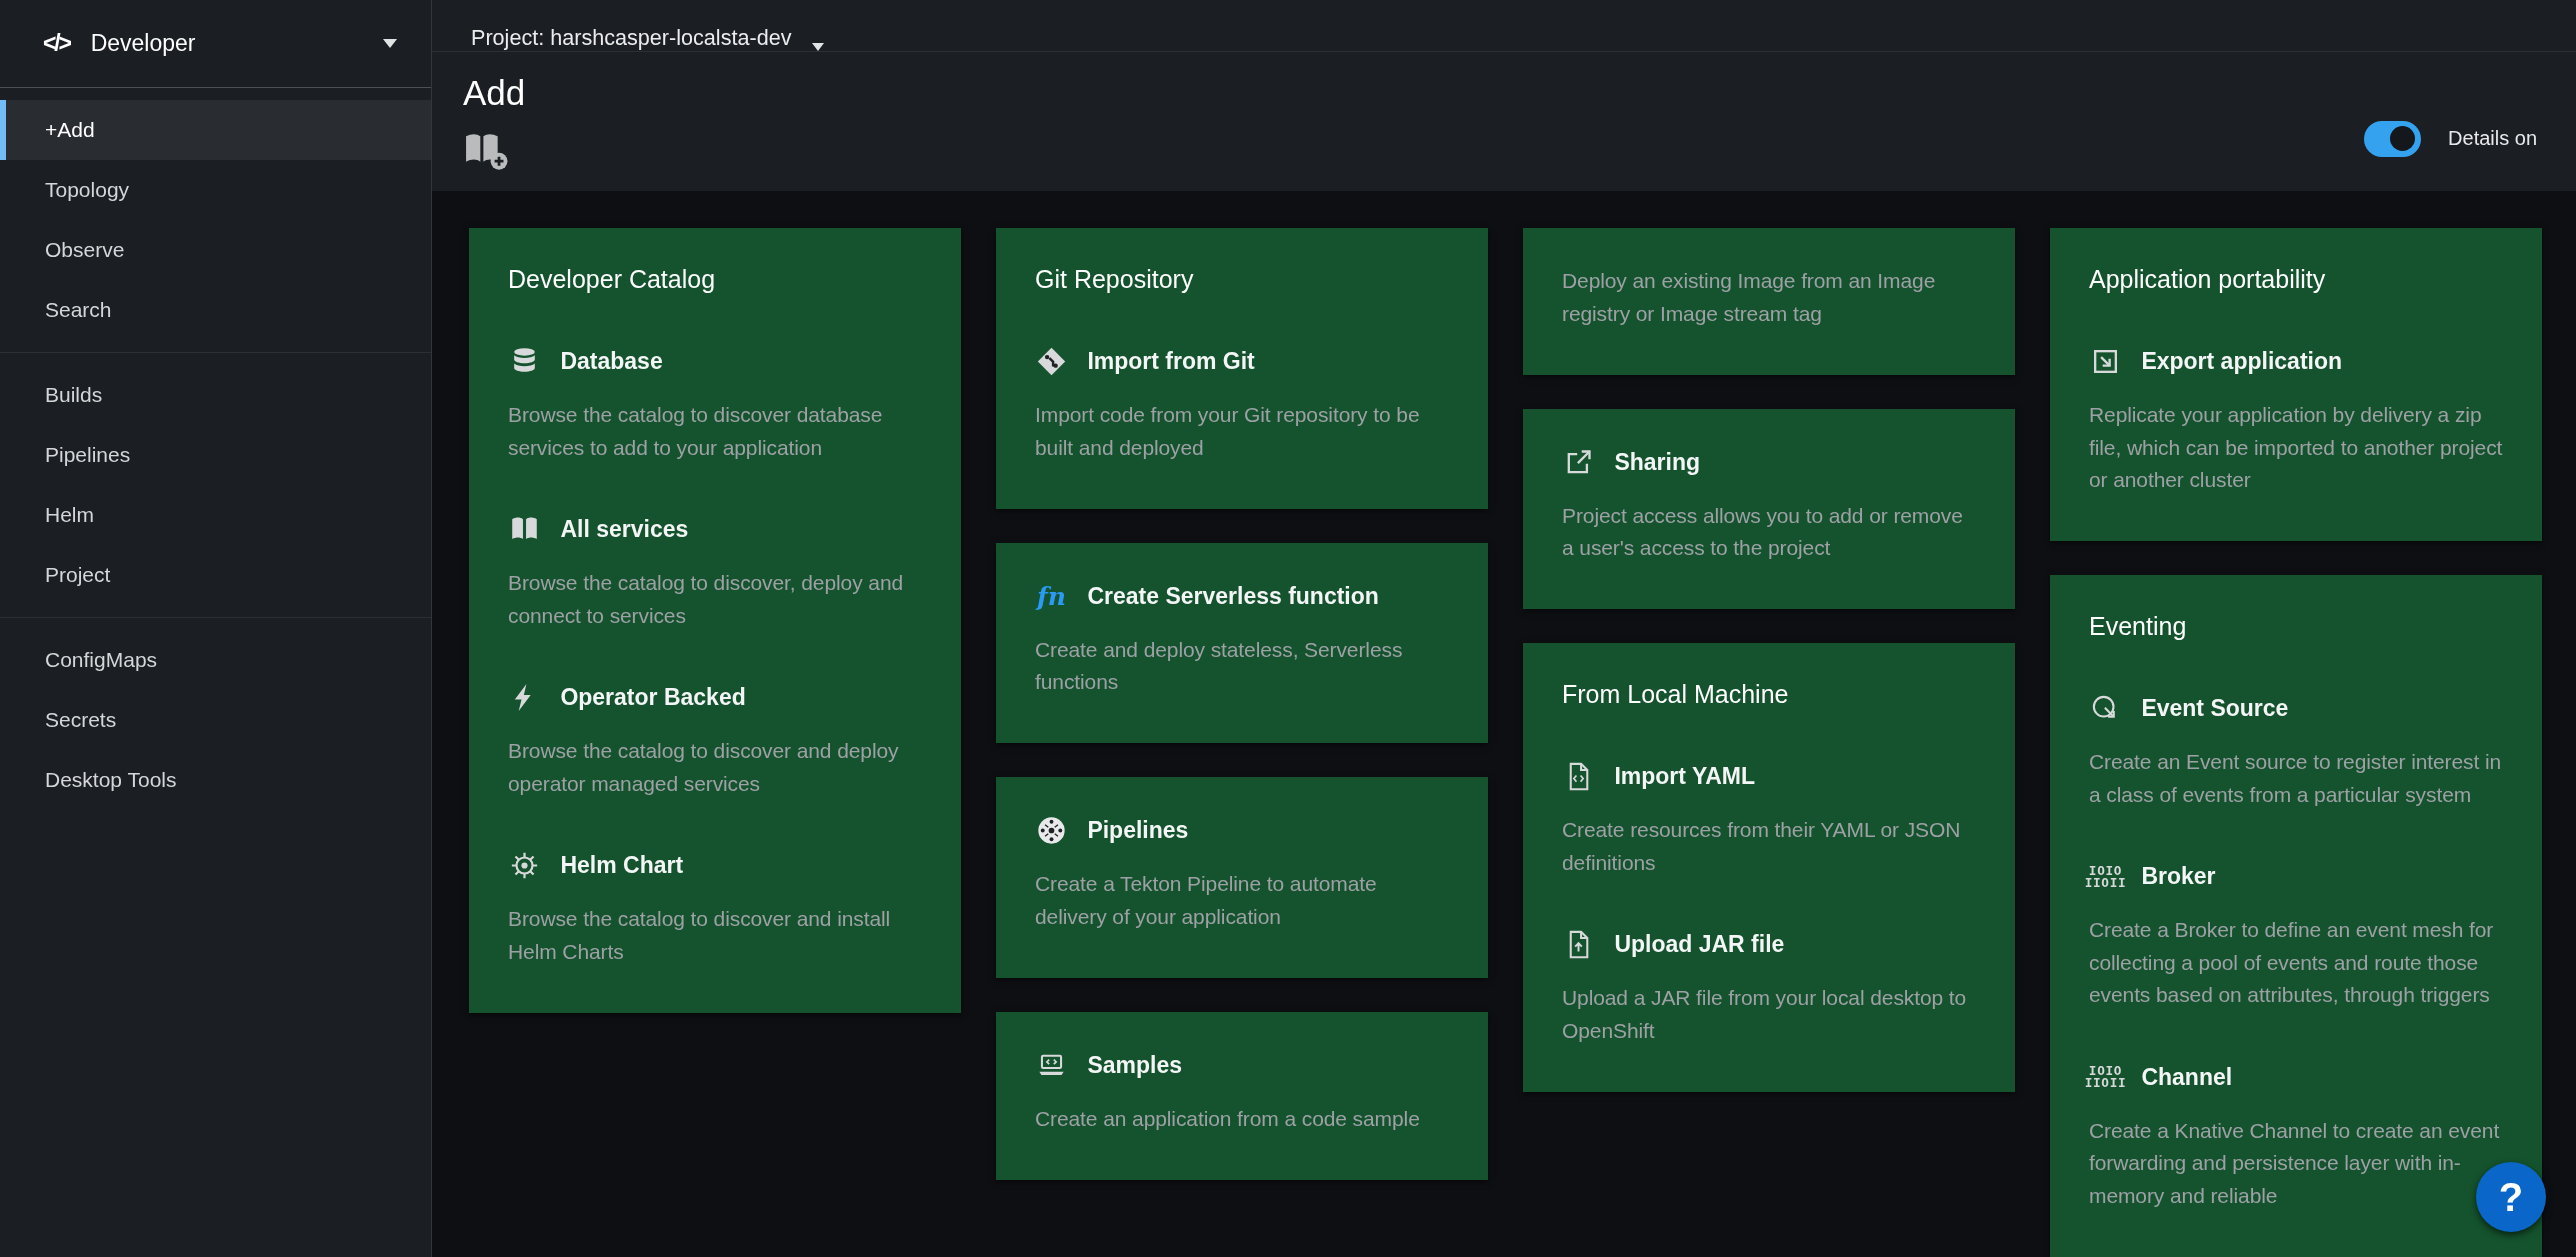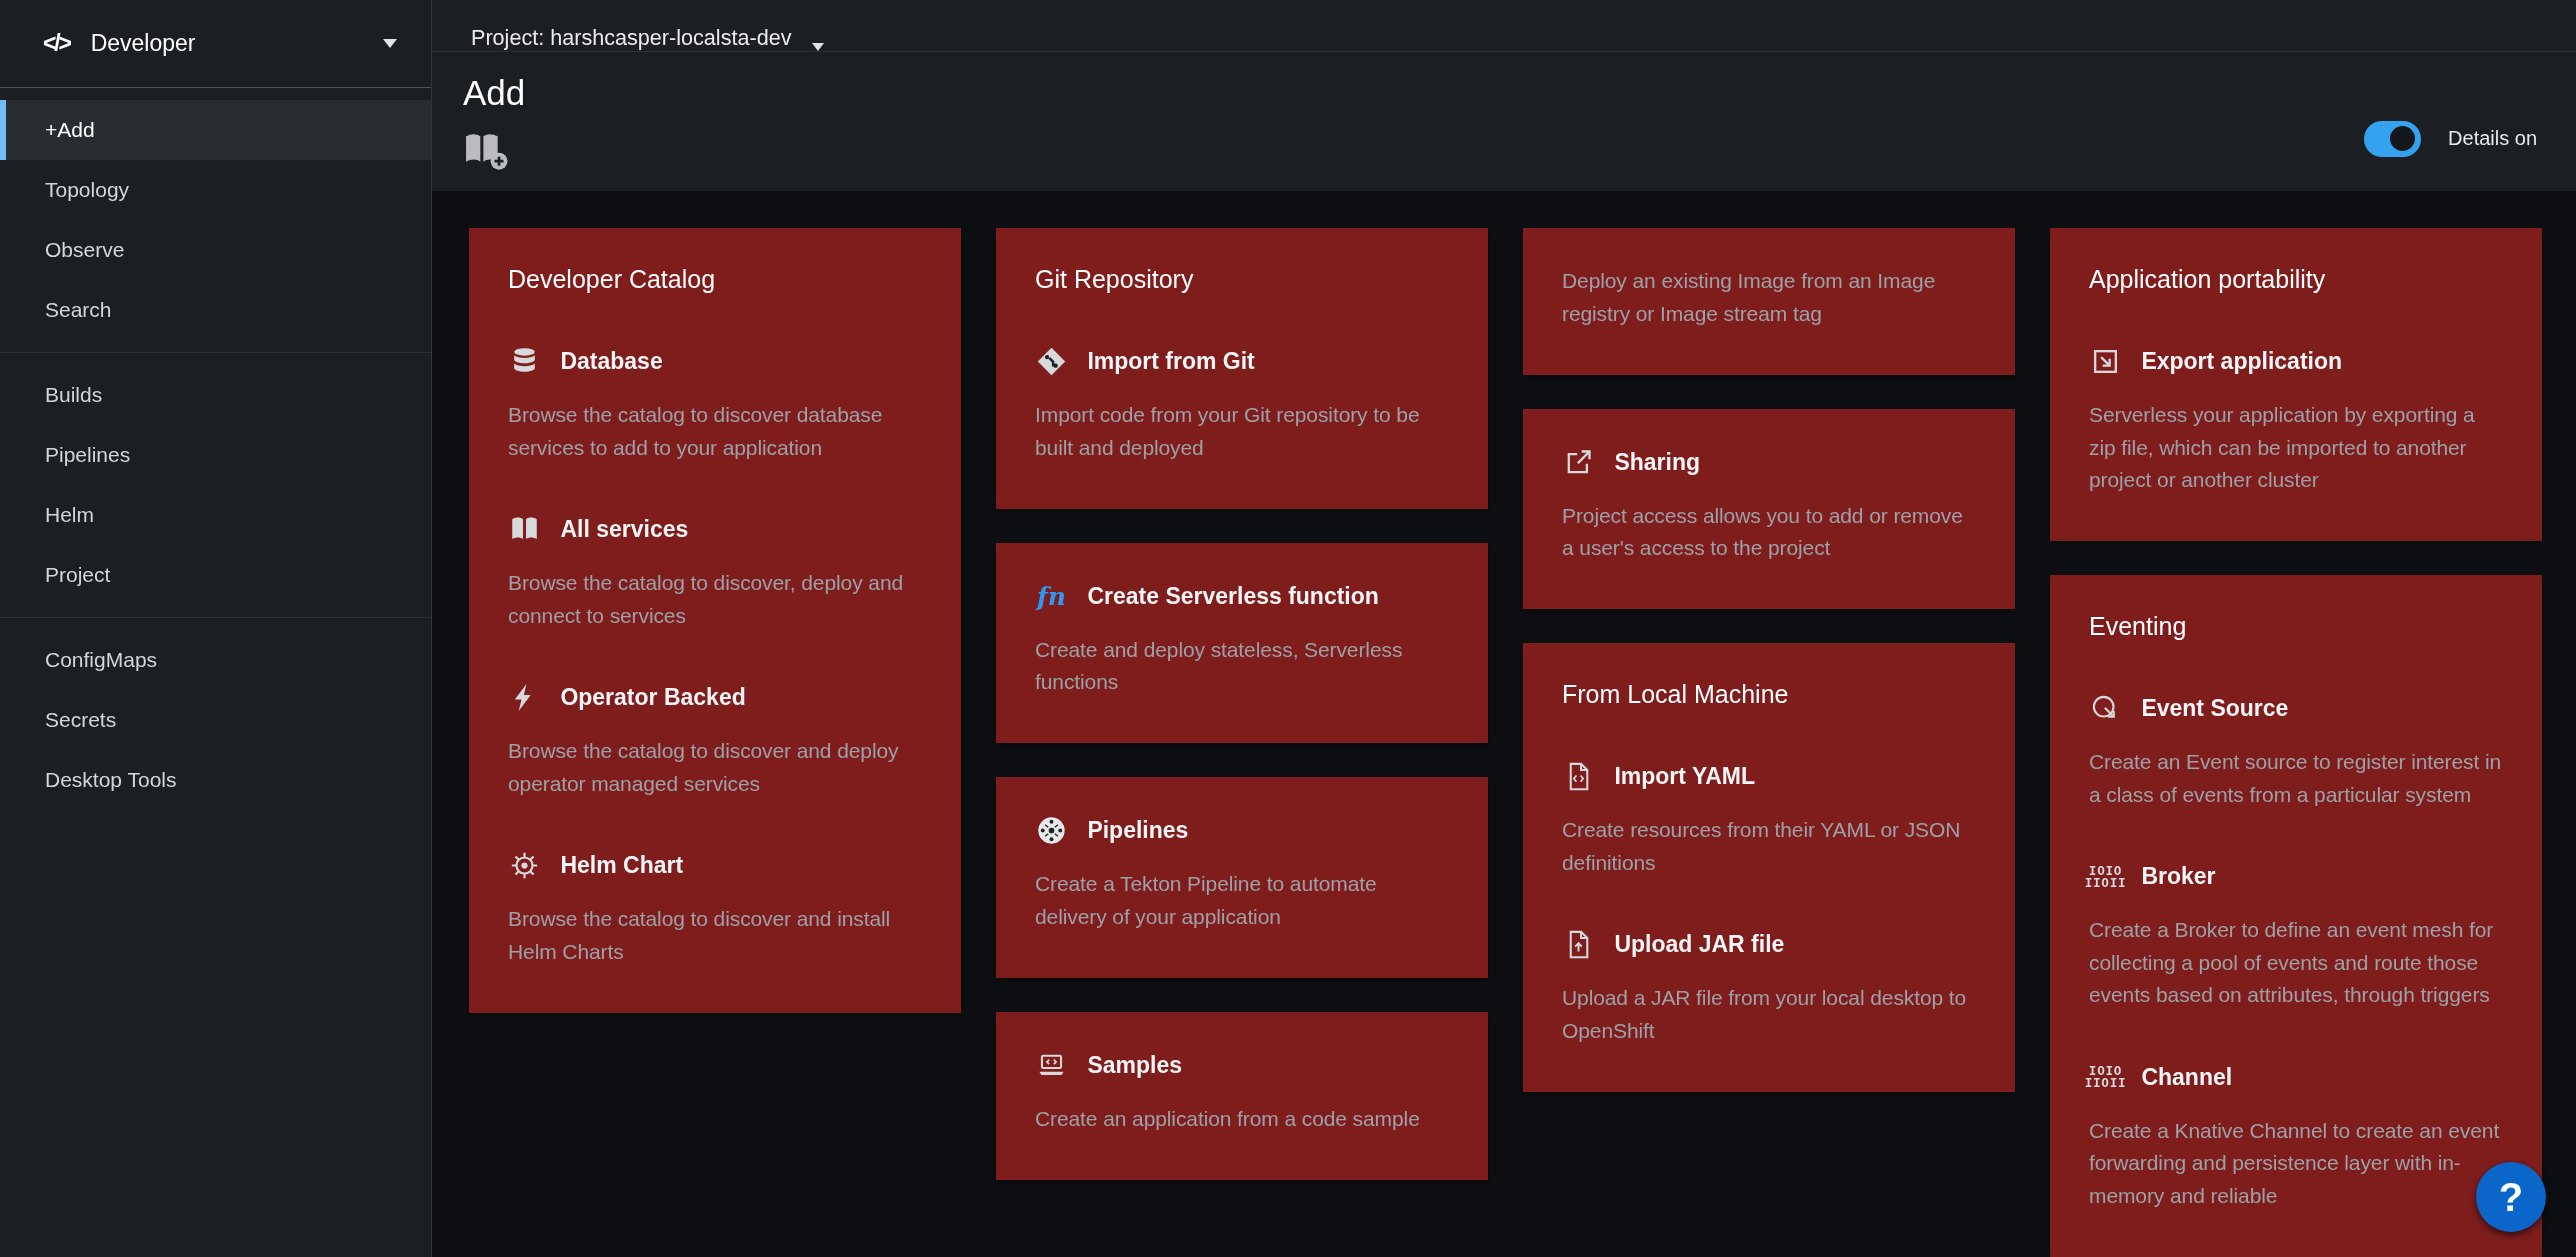--- a/index.html
+++ b/index.html
@@ -26,21 +26,21 @@
   .page-header { background:#1b1e22; padding:21px 31px 18px; position:relative; }
   .page-title { font-size:35px; font-weight:400; color:#ffffff; margin-bottom:18px; }
   .quickstart-icon { display:inline-block; cursor:pointer; }
   .details-toggle { position:absolute; right:39px; bottom:34px; display:flex; align-items:center; gap:27px; }
   .switch { width:57px; height:36px; border-radius:18px; background:#35a2f0; position:relative; cursor:pointer; }
   .switch-knob { position:absolute; top:5.2px; right:6px; width:25px; height:25px; border-radius:50%; background:#14171b; }
   .details-label { font-size:20px; color:#e8e9ea; }
   
   .content { flex:1; background:#0e0f12; padding:37px 34px 0 37px; display:flex; gap:35px; align-items:flex-start; }
   .col { width:492px; min-width:492px; display:flex; flex-direction:column; gap:34px; }
-  .card { background:#7f1d1d; padding:37px 39px 40px; box-shadow:0 2.2px 6px rgba(0,0,0,.5); cursor:pointer; }
+  .card { background:#14532d; padding:37px 39px 40px; box-shadow:0 2.2px 6px rgba(0,0,0,.5); cursor:pointer; }
   .card-title { font-size:25px; font-weight:400; color:#ffffff; margin-bottom:51px; }
   .item { margin-bottom:49px; }
   .item:last-child { margin-bottom:4.5px; }
   .item-head { display:flex; align-items:center; gap:19.4px; margin-bottom:21px; }
   .item-icon { width:33px; height:33px; display:flex; align-items:center; justify-content:center; flex-shrink:0; }
   .item-icon svg { width:31px; height:31px; }
   .item-title { font-size:23px; font-weight:600; color:#f4f5f6; }
   .item-desc { font-size:21px; color:#9da1a6; line-height:1.55; letter-spacing:-0.1px; }
   .fn-glyph { font-size:25px; font-style:italic; font-weight:700; color:#2b9af3; font-family:"DejaVu Serif","Liberation Serif",serif; }
   .binary-icon { font-family:"DejaVu Sans Mono","Liberation Mono",monospace; font-size:12.7px; font-weight:700; line-height:.95; color:#d7d9db; letter-spacing:0.7px; text-align:center; }
@@ -290,21 +290,21 @@
           <div class="item-head">
             <span class="item-icon">
               <svg viewBox="0 0 24 24" fill="none" stroke="#d7d9db" stroke-width="1.8">
                   <rect x="4" y="4" width="16" height="16"></rect>
                   <path d="M8.6 8.6l6.6 6.6"></path>
                   <path d="M15.2 9.8v5.4H9.8"></path>
                 </svg>
             </span>
             <span class="item-title">Export application</span>
           </div>
-          <div class="item-desc">Serverless your application by exporting a zip file, which can be imported to another project or another cluster</div>
+          <div class="item-desc">Replicate your application by delivery a zip file, which can be imported to another project or another cluster</div>
         </div>
       </div>
 
       <div class="card">
         <div class="card-title">Eventing</div>
         <div class="item">
           <div class="item-head">
             <span class="item-icon">
               <svg viewBox="0 0 24 24" fill="none" stroke="#d7d9db" stroke-width="1.6">
                   <circle cx="10.6" cy="10.6" r="7.6"></circle>

